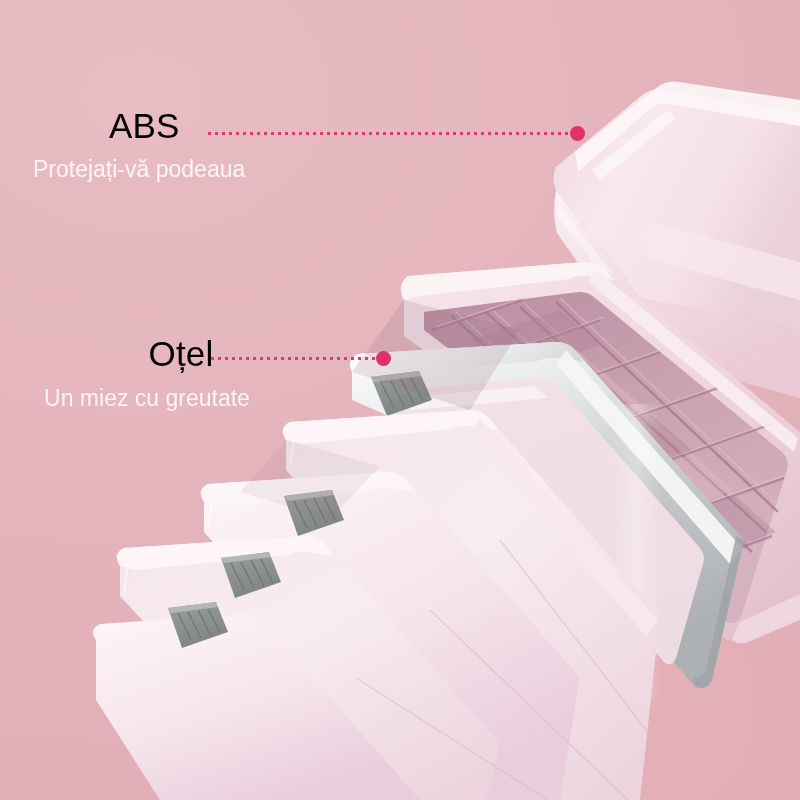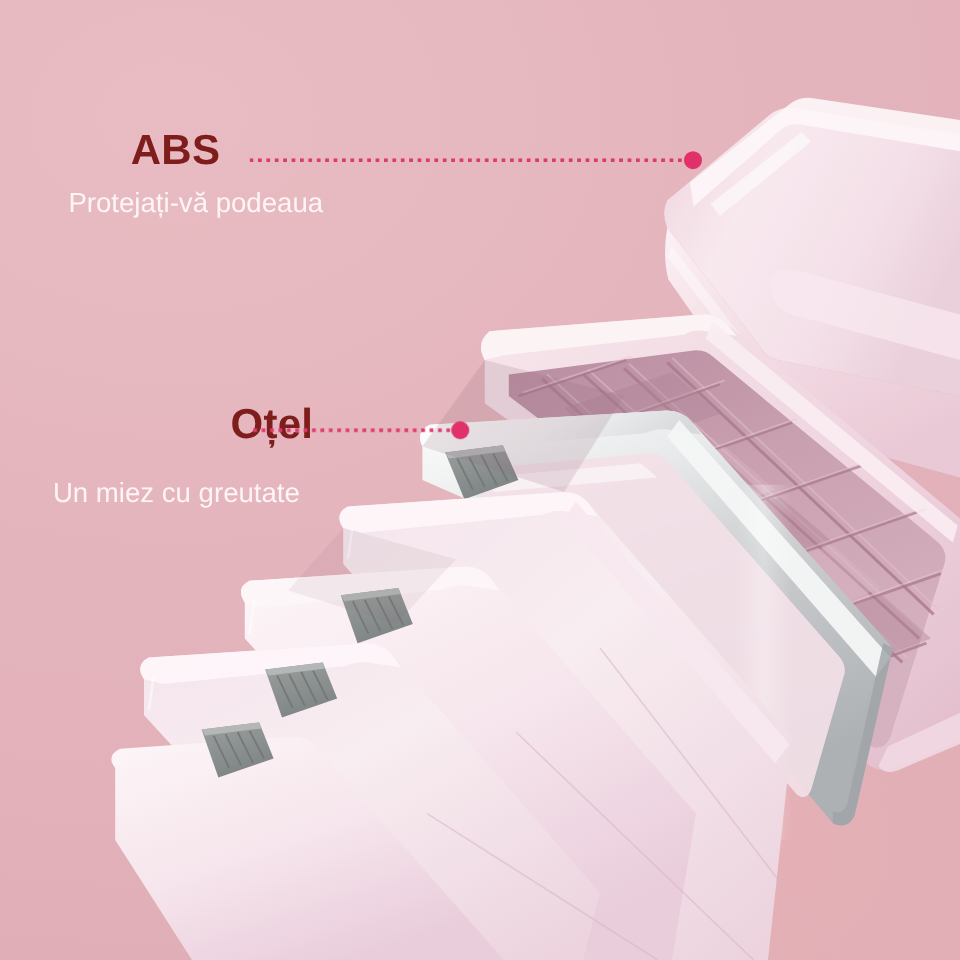--- a/index.html
+++ b/index.html
@@ -34,43 +34,43 @@
 
   
   .product { position: absolute; inset: 0; }
   .product svg { position: absolute; inset: 0; display: block; }
 
   
   .callout { position: absolute; }
 
   .callout-title {
     font-size: 35px;
-    font-weight: 700;
+    font-weight: 400;
     letter-spacing: 0.2px;
-    color: #7f1d1d;
+    color: #000000;
     line-height: 1;
     margin: 0;
     white-space: nowrap;
   }
   .callout-sub {
     font-size: 23px;
     font-weight: 400;
     color: #fdf5f6;
     line-height: 1.26;
     margin: 0;
     white-space: nowrap;
   }
 
   #callout-abs { left: 33px; top: 108px; }
   #callout-abs .callout-title { margin-left: 76px; }
-  #callout-abs .callout-sub   { margin-top: 12px; margin-left: 24px; }
+  #callout-abs .callout-sub   { margin-top: 12px; }
 
   #callout-steel { left: 33px; top: 336px; text-align: center; width: 228px; }
-  #callout-steel .callout-title { text-align: right; margin-left: 68px; }
-  #callout-steel .callout-sub   { margin-top: 25px; white-space: normal; }
+  #callout-steel .callout-title { text-align: center; margin-left: 68px; }
+  #callout-steel .callout-sub   { margin-top: 13px; white-space: normal; }
 
   
   .leader {
     position: absolute;
     height: 3px;
     background-image: linear-gradient(to right, #dd3b70 0 3px, rgba(0,0,0,0) 3px 7px);
     background-size: 7px 3px;
     background-repeat: repeat-x;
   }
   #leader-abs   { left: 208px; top: 132px; width: 362px; }

